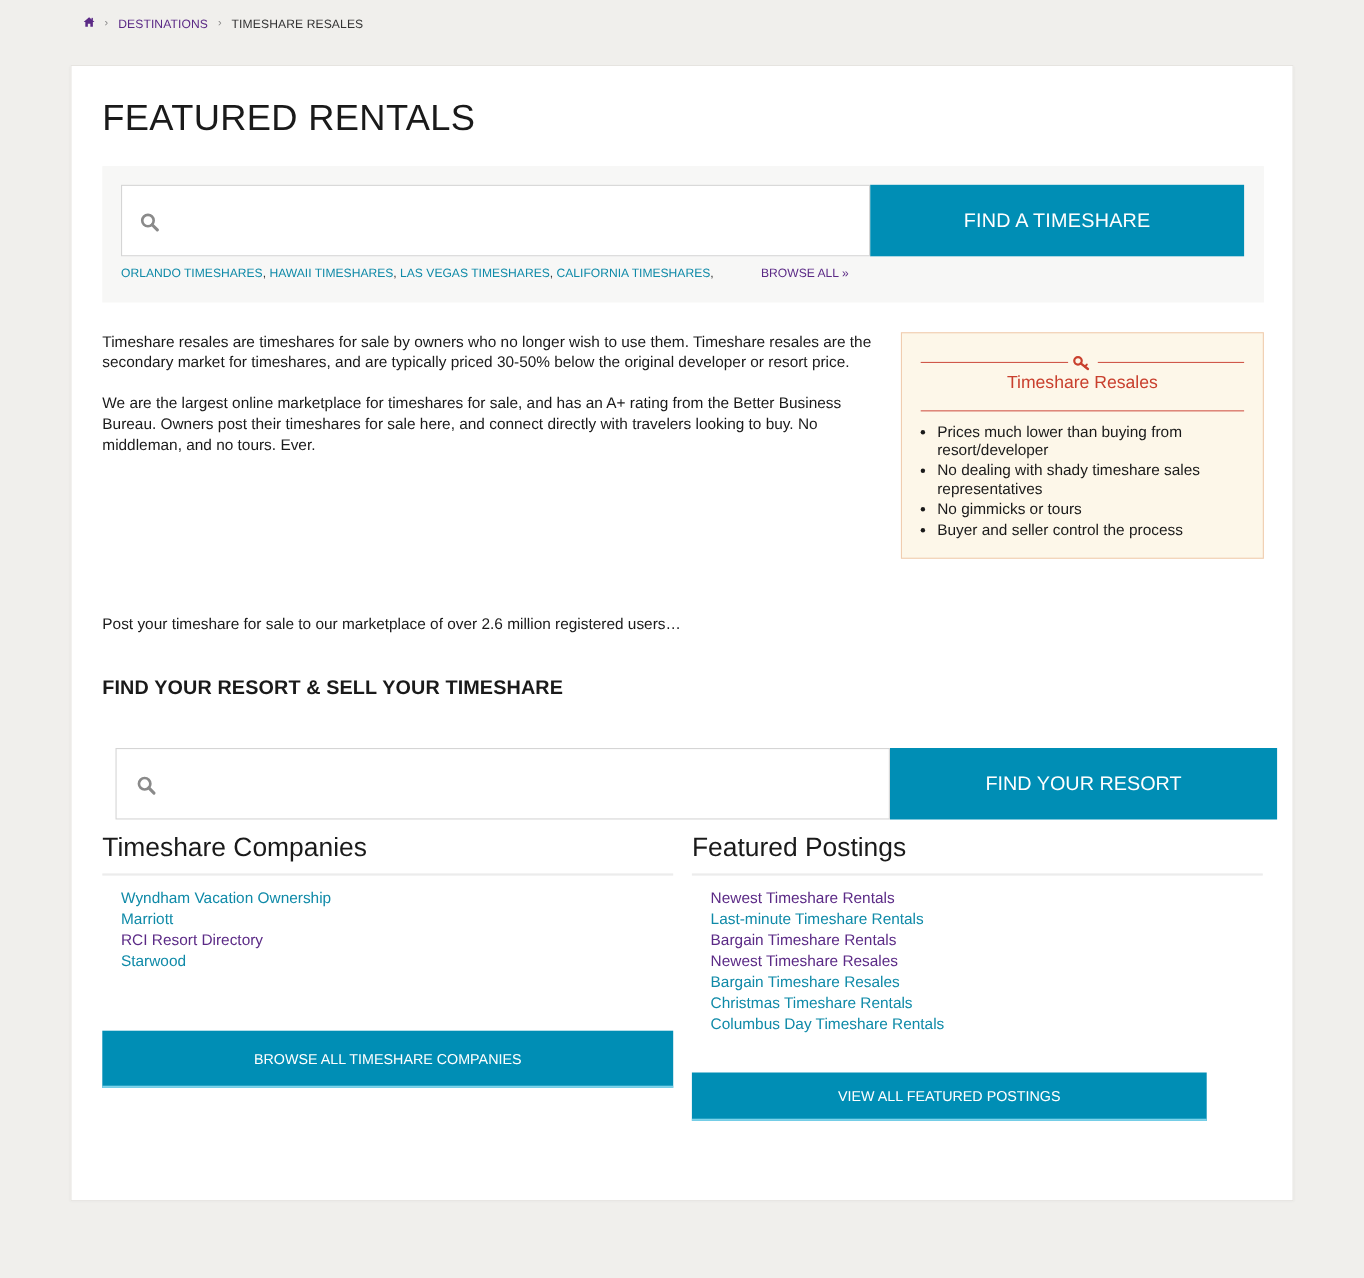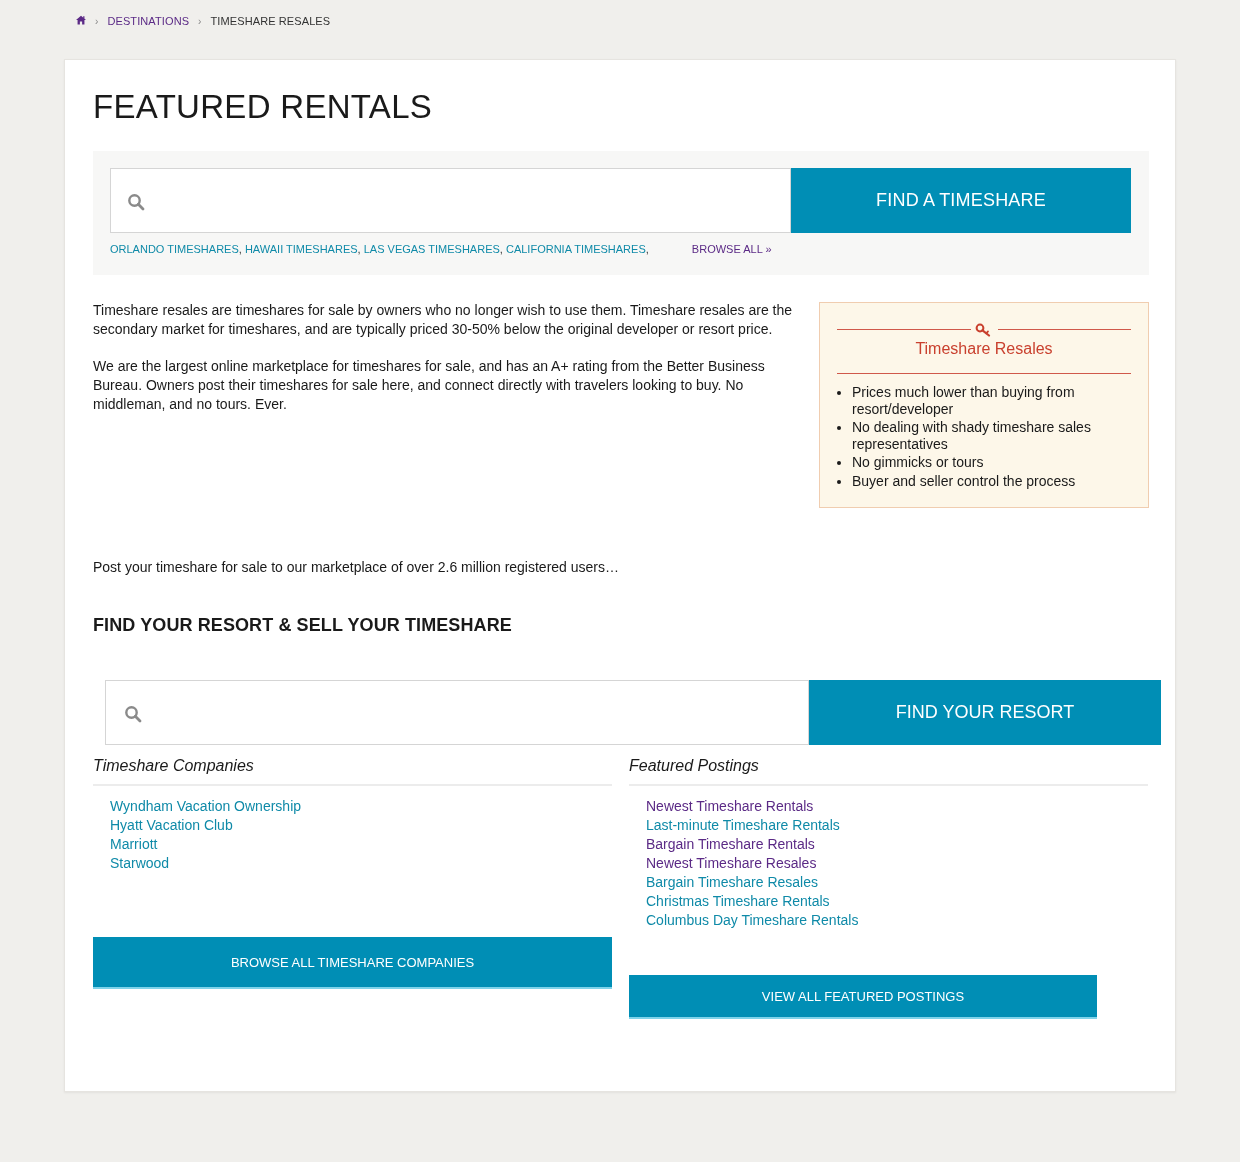--- a/index.html
+++ b/index.html
@@ -127,23 +127,22 @@
     border: none; outline: none; background: transparent; font-size: 16px;
     font-family: "Liberation Sans", sans-serif;
   }
   .find-resort-btn { width: 352px; height: 65px; font-size: 18px; }
 
   
   .col { position: absolute; top: 697px; width: 519px; }
   .col-left { left: 28px; }
   .col-right { left: 564px; }
   .col h2 {
-    font-size: 16px; font-weight: 400; color: #1a1a1a; padding-bottom: 9px;
+    font-size: 24px; font-weight: 400; color: #1a1a1a; padding-bottom: 9px;
     border-bottom: 2px solid #ececec;
-    font-style: italic;
   }
   .col ul { list-style: none; margin-top: 11px; padding-left: 17px; }
   .col li { font-size: 14px; line-height: 19px; }
   .col li a { color: #0f8aa8; }
   .col li a.visited { color: #5b2a86; }
   .browse-companies-btn {
     position: absolute; left: 28px; top: 877px; width: 519px; height: 52px;
     font-size: 13px; border-bottom: 2px solid #7fd3ea;
   }
   .view-featured-btn {
@@ -221,22 +220,22 @@
       </svg>
       <input type="text" placeholder="" style="">
     </div>
     <button class="btn-primary find-resort-btn">FIND YOUR RESORT</button>
   </div>
 
   <section class="col col-left">
     <h2>Timeshare Companies</h2>
     <ul>
       <li><a href="#">Wyndham Vacation Ownership</a></li>
-      <li><a href="#">Hyatt Vacation Club</a></li>
       <li><a href="#">Marriott</a></li>
+      <li><a href="#" class="visited">RCI Resort Directory</a></li>
       <li><a href="#">Starwood</a></li>
     </ul>
   </section>
   <button class="btn-primary browse-companies-btn">BROWSE ALL TIMESHARE COMPANIES</button>
 
   <section class="col col-right">
     <h2>Featured Postings</h2>
     <ul>
       <li><a href="#" class="visited">Newest Timeshare Rentals</a></li>
       <li><a href="#">Last-minute Timeshare Rentals</a></li>

